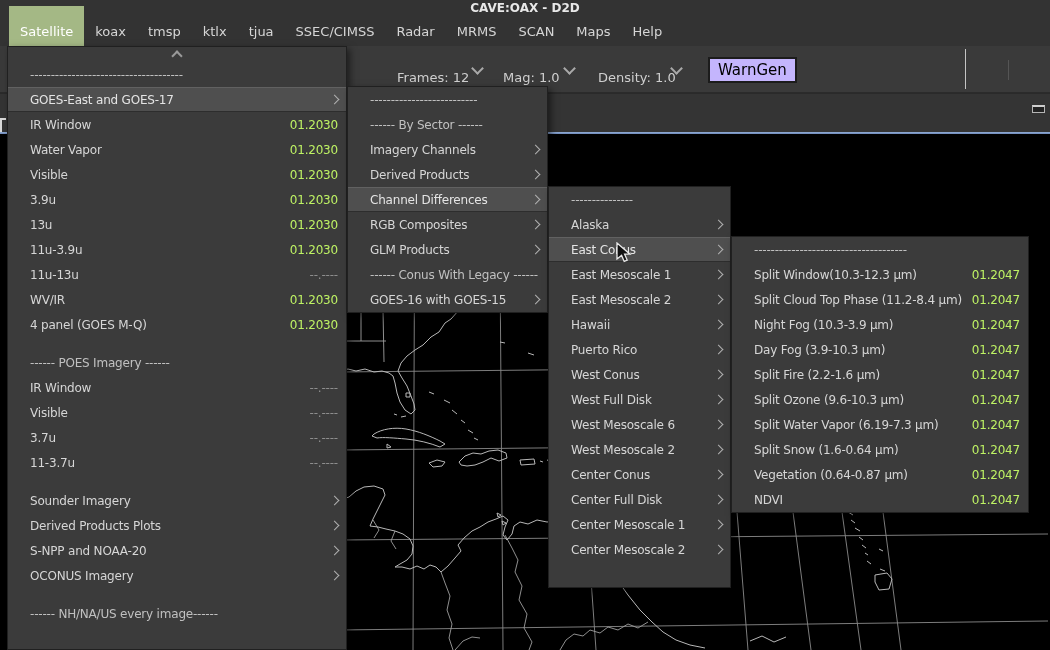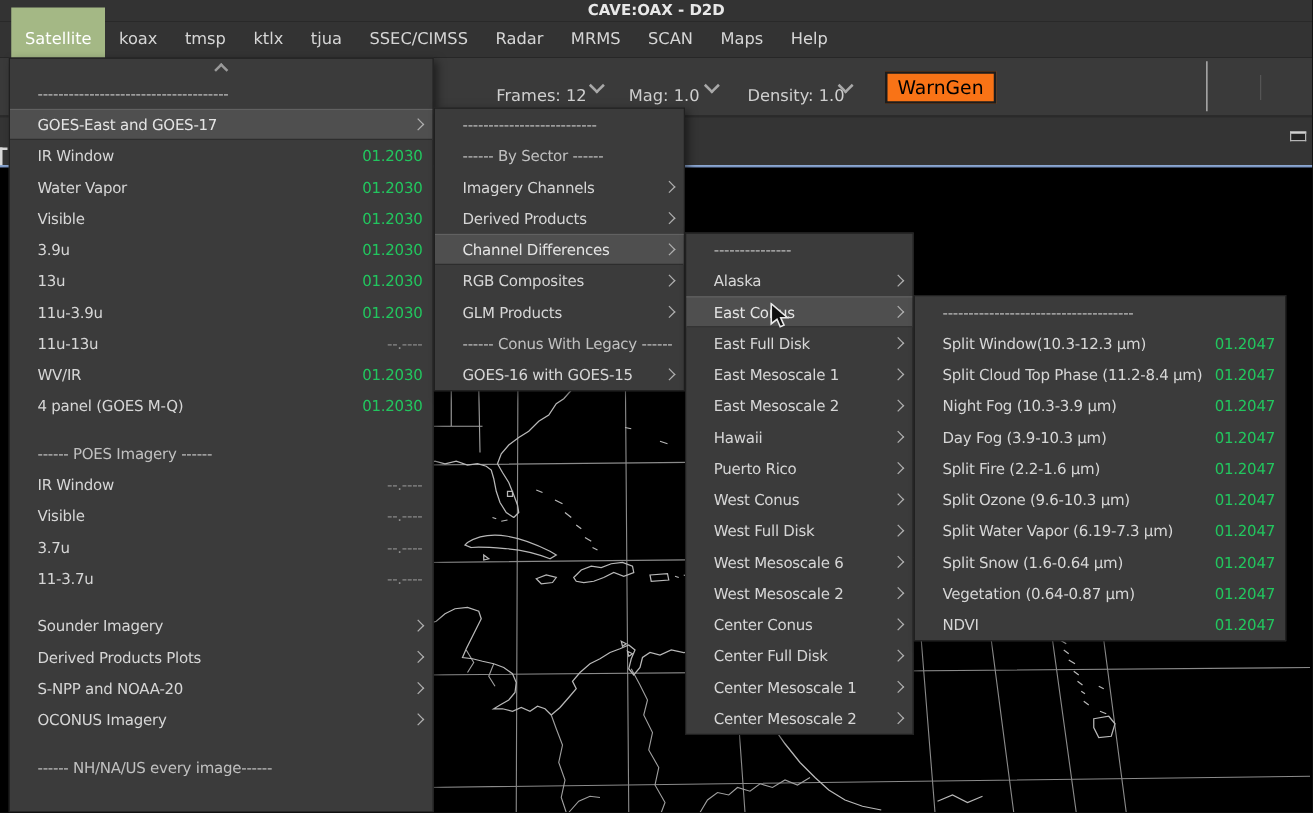--- a/index.html
+++ b/index.html
@@ -16,21 +16,21 @@
            border-bottom:1px solid #2b2b2b;box-sizing:border-box;z-index:4;}
   .tbtext{position:absolute;top:24px;color:#cfcfcf;font-size:13px;white-space:nowrap;}
   .chev{display:inline-block;width:7px;height:7px;border-right:2px solid #a9a9a9;border-bottom:2px solid #a9a9a9;}
   .chev-down{transform:rotate(45deg);}
   .chev-right{transform:rotate(-45deg);width:6px;height:6px;border-color:#b0b0b0;border-width:1.5px;flex:0 0 auto;margin-left:8px;}
   .chev-up{transform:rotate(-135deg);border-color:#9a9a9a;}
   .tb-chev{position:absolute;top:18px;}
   .frame-icon{position:absolute;left:350px;top:56px;width:23px;height:24px;background:#000;}
   .frame-icon .v{position:absolute;left:7px;top:0;width:2px;height:100%;background:#fff;}
   .frame-icon .h{position:absolute;left:0;top:6px;width:100%;height:2px;background:#fff;}
-  .warngen{position:absolute;left:708px;top:11px;background:#f97316;border:2px solid #1c1c1c;
+  .warngen{position:absolute;left:708px;top:11px;background:#c4b5fd;border:2px solid #1c1c1c;
            color:#000;font-size:15px;padding:1px 8px;line-height:20px;cursor:default;}
   .tb-sep{position:absolute;left:965px;top:3px;width:1px;height:40px;background:#c4c4c4;}
   .tb-sep2{position:absolute;left:1008px;top:14px;width:1px;height:20px;background:#555;}
   .newtab-icon{position:absolute;left:981px;top:58px;width:20px;height:20px;}
   .film-btn{position:absolute;left:1020px;top:54px;width:27px;height:30px;background:#262626;
             border:1px solid #4e4e4e;box-sizing:border-box;display:flex;align-items:center;justify-content:center;}
   .film{width:15px;height:17px;background:#000;border:1px solid #5a5a5a;
         border-left:3px dotted #777;border-right:3px dotted #777;box-sizing:border-box;}
   .tabstrip{position:absolute;left:0;top:93px;width:100%;height:39px;background:#343434;
             border-top:1px solid #2a2a2a;box-sizing:border-box;z-index:4;}
@@ -40,21 +40,21 @@
   .editor-line{position:absolute;left:0;top:132px;width:100%;height:2px;
                background:linear-gradient(#93aed6,#6d88b8);z-index:4;}
   
   .map{position:absolute;left:0;top:134px;width:1050px;height:516px;z-index:1;background:#000;}
   
   .menu{position:absolute;background:#3b3b3b;border:1px solid #202020;box-sizing:border-box;
         box-shadow:3px 3px 7px rgba(0,0,0,.5);z-index:7;font-size:12px;color:#d6d6d6;overflow:hidden;}
   .menu-row{display:flex;align-items:center;height:25px;padding:0 8px 0 22px;box-sizing:border-box;
             white-space:nowrap;letter-spacing:-0.2px;}
   .menu-label{flex:1 1 auto;overflow:hidden;}
-  .menu-time{flex:0 0 auto;margin-left:8px;color:#22c55e;}
+  .menu-time{flex:0 0 auto;margin-left:8px;color:#bef264;}
   .menu-time.dim{color:#8d8d8d;}
   .menu-row.header{color:#c0c0c0;}
   .menu-row.highlight{background:#4f4f4f;box-shadow:inset 0 1px 0 #616161,inset 0 -1px 0 #2d2d2d;color:#e4e4e4;}
   .menu-scroll{height:15px;display:flex;align-items:center;justify-content:center;}
   .menu-scroll .chev{width:6px;height:6px;margin-top:3px;}
   .menu-gap{height:13px;}
   #menu-satellite{left:7px;top:46px;width:340px;height:604px;}
   #menu-goes{left:347px;top:86px;width:201px;height:227px;}
   #menu-sector{left:548px;top:186px;width:183px;height:402px;}
   #menu-eastconus{left:731px;top:236px;width:298px;height:277px;}
@@ -269,24 +269,20 @@
       </div>
       <div class="menu-row">
         <span class="menu-label">Alaska</span>
         <span class="chev chev-right"></span>
       </div>
       <div class="menu-row highlight">
         <span class="menu-label">East Conus</span>
         <span class="chev chev-right"></span>
       </div>
       <div class="menu-row">
-        <span class="menu-label">East Full Disk</span>
-        <span class="chev chev-right"></span>
-      </div>
-      <div class="menu-row">
         <span class="menu-label">East Mesoscale 1</span>
         <span class="chev chev-right"></span>
       </div>
       <div class="menu-row">
         <span class="menu-label">East Mesoscale 2</span>
         <span class="chev chev-right"></span>
       </div>
       <div class="menu-row">
         <span class="menu-label">Hawaii</span>
         <span class="chev chev-right"></span>

